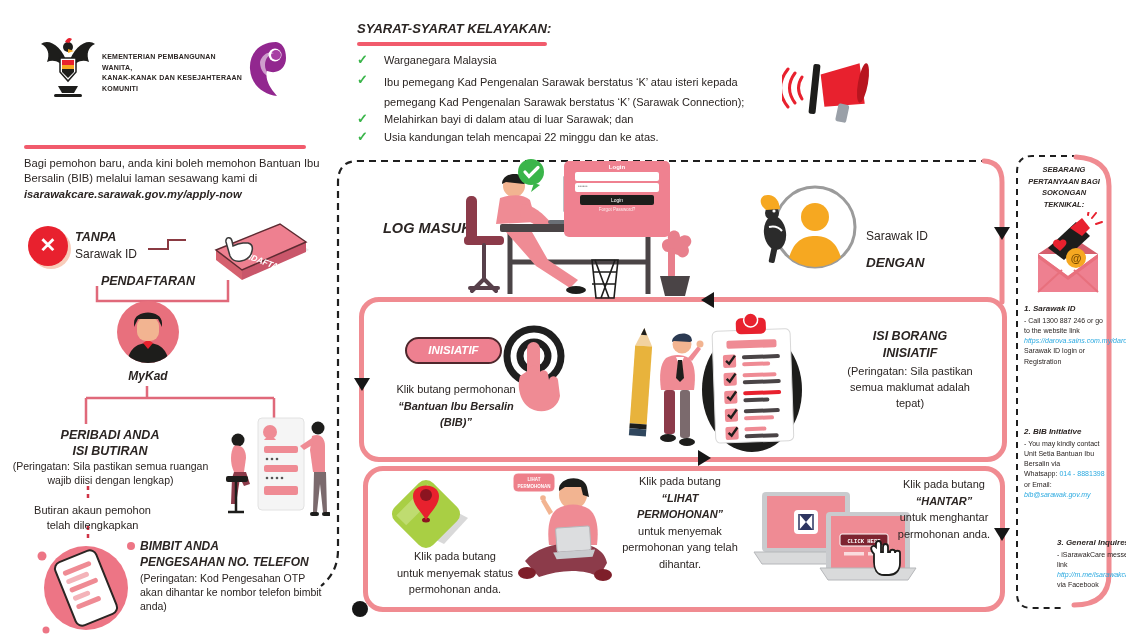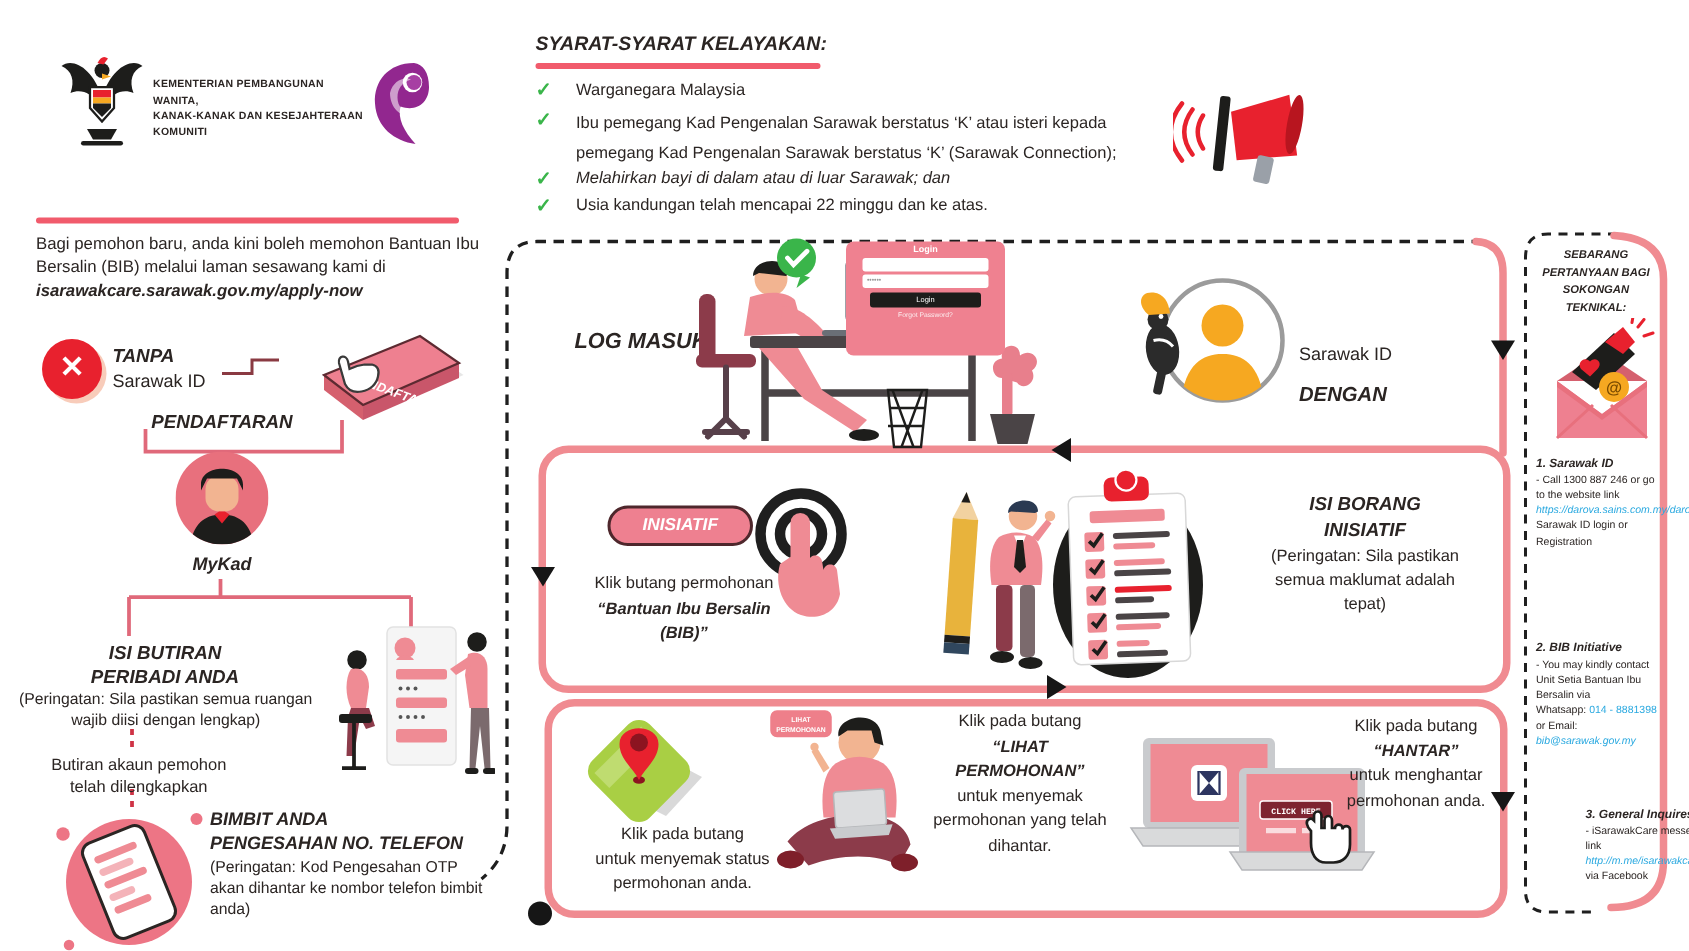--- a/index.html
+++ b/index.html
@@ -121,22 +121,22 @@
     <g clip-path="url(#avc)">
       <rect x="20" y="16" width="22" height="24" rx="9" fill="#f2b491"></rect>
       <path d="M17,22 C17,8 45,8 45,22 l0,4 -4,-8 -20,0 -4,8Z" fill="#1d1d1b"></path>
       <path d="M10,62 C12,46 22,42 31,42 C40,42 50,46 52,62Z" fill="#1d1d1b"></path>
       <path d="M26,42 l5,6 5,-6 -3,-2 h-4Z" fill="#e8212e"></path>
     </g>
   </svg>
   <div class="abs hdr ctr" style="left:112px;top:369px;width:72px;font-size:12px;">MyKad</div>
 
   <div class="abs hdr ctr" style="left:15px;top:427px;width:190px;font-size:12.5px;line-height:1.3;">
+    <span class="blk">PERIBADI ANDA</span>
     <span class="blk">ISI BUTIRAN</span>
-    <span class="blk">PERIBADI ANDA</span>
   </div>
   <div class="abs note ctr" style="left:8px;top:460px;width:205px;">(Peringatan: Sila pastikan semua ruangan wajib diisi dengan lengkap)</div>
   <div class="abs ctr" style="left:25px;top:503px;width:135px;font-size:11px;line-height:1.35;">Butiran akaun pemohon telah dilengkapkan</div>
 
   <svg class="abs" style="left:222px;top:416px" width="108" height="112" viewBox="0 0 108 112">
     <rect x="36" y="2" width="46" height="92" rx="4" fill="#f5f5f5" stroke="#e2e2e2"></rect>
     <circle cx="48" cy="16" r="7" fill="#ef8b94"></circle>
     <path d="M42,24 c2,-4 10,-4 12,0Z" fill="#ef8b94"></path>
     <rect x="42" y="30" width="34" height="7" rx="2" fill="#ef8b94"></rect>
     <circle cx="45" cy="43" r="1.3" fill="#555"></circle>
@@ -186,21 +186,21 @@
   <div class="abs hdr" style="left:357px;top:21px;font-size:13px;">SYARAT-SYARAT KELAYAKAN:</div>
   <div class="abs underbar" style="left:357px;top:42px;width:190px;height:3.5px;"></div>
 
   <div class="abs check" style="left:357px;top:52px;">✓</div>
   <div class="abs body11" style="left:384px;top:53px;width:380px;">Warganegara Malaysia</div>
 
   <div class="abs check" style="left:357px;top:72px;">✓</div>
   <div class="abs" style="left:384px;top:73px;width:372px;font-size:11px;line-height:1.8;">Ibu pemegang Kad Pengenalan Sarawak berstatus ‘K’ atau isteri kepada pemegang Kad Pengenalan Sarawak berstatus ‘K’ (Sarawak Connection);</div>
 
   <div class="abs check" style="left:357px;top:111px;">✓</div>
-  <div class="abs body11" style="left:384px;top:112px;width:380px;font-style:italic;">Melahirkan bayi di dalam atau di luar Sarawak; dan</div>
+  <div class="abs body11" style="left:384px;top:112px;width:380px;">Melahirkan bayi di dalam atau di luar Sarawak; dan</div>
 
   <div class="abs check" style="left:357px;top:129px;">✓</div>
   <div class="abs body11" style="left:384px;top:130px;width:380px;">Usia kandungan telah mencapai 22 minggu dan ke atas.</div>
 
   <svg class="abs" style="left:782px;top:52px" width="100" height="75" viewBox="0 0 100 75">
     <path d="M20,25 q-7,11 0,22 M13,21 q-11,15 0,30 M6,17 q-15,19 0,38" stroke="#e8212e" stroke-width="3" fill="none" stroke-linecap="round"></path>
     <rect x="29" y="12" width="7" height="50" rx="2" fill="#1d1d1b" transform="rotate(6 32 37)"></rect>
     <path d="M38,24 L76,10 L84,50 L44,56Z" fill="#e8212e" transform="rotate(4 60 33)"></path>
     <ellipse cx="81" cy="31" rx="5" ry="20" fill="#b8151f" transform="rotate(10 81 31)"></ellipse>
     <rect x="55" y="52" width="11" height="18" rx="2" fill="#9aa0a8" transform="rotate(12 60 60)"></rect>

